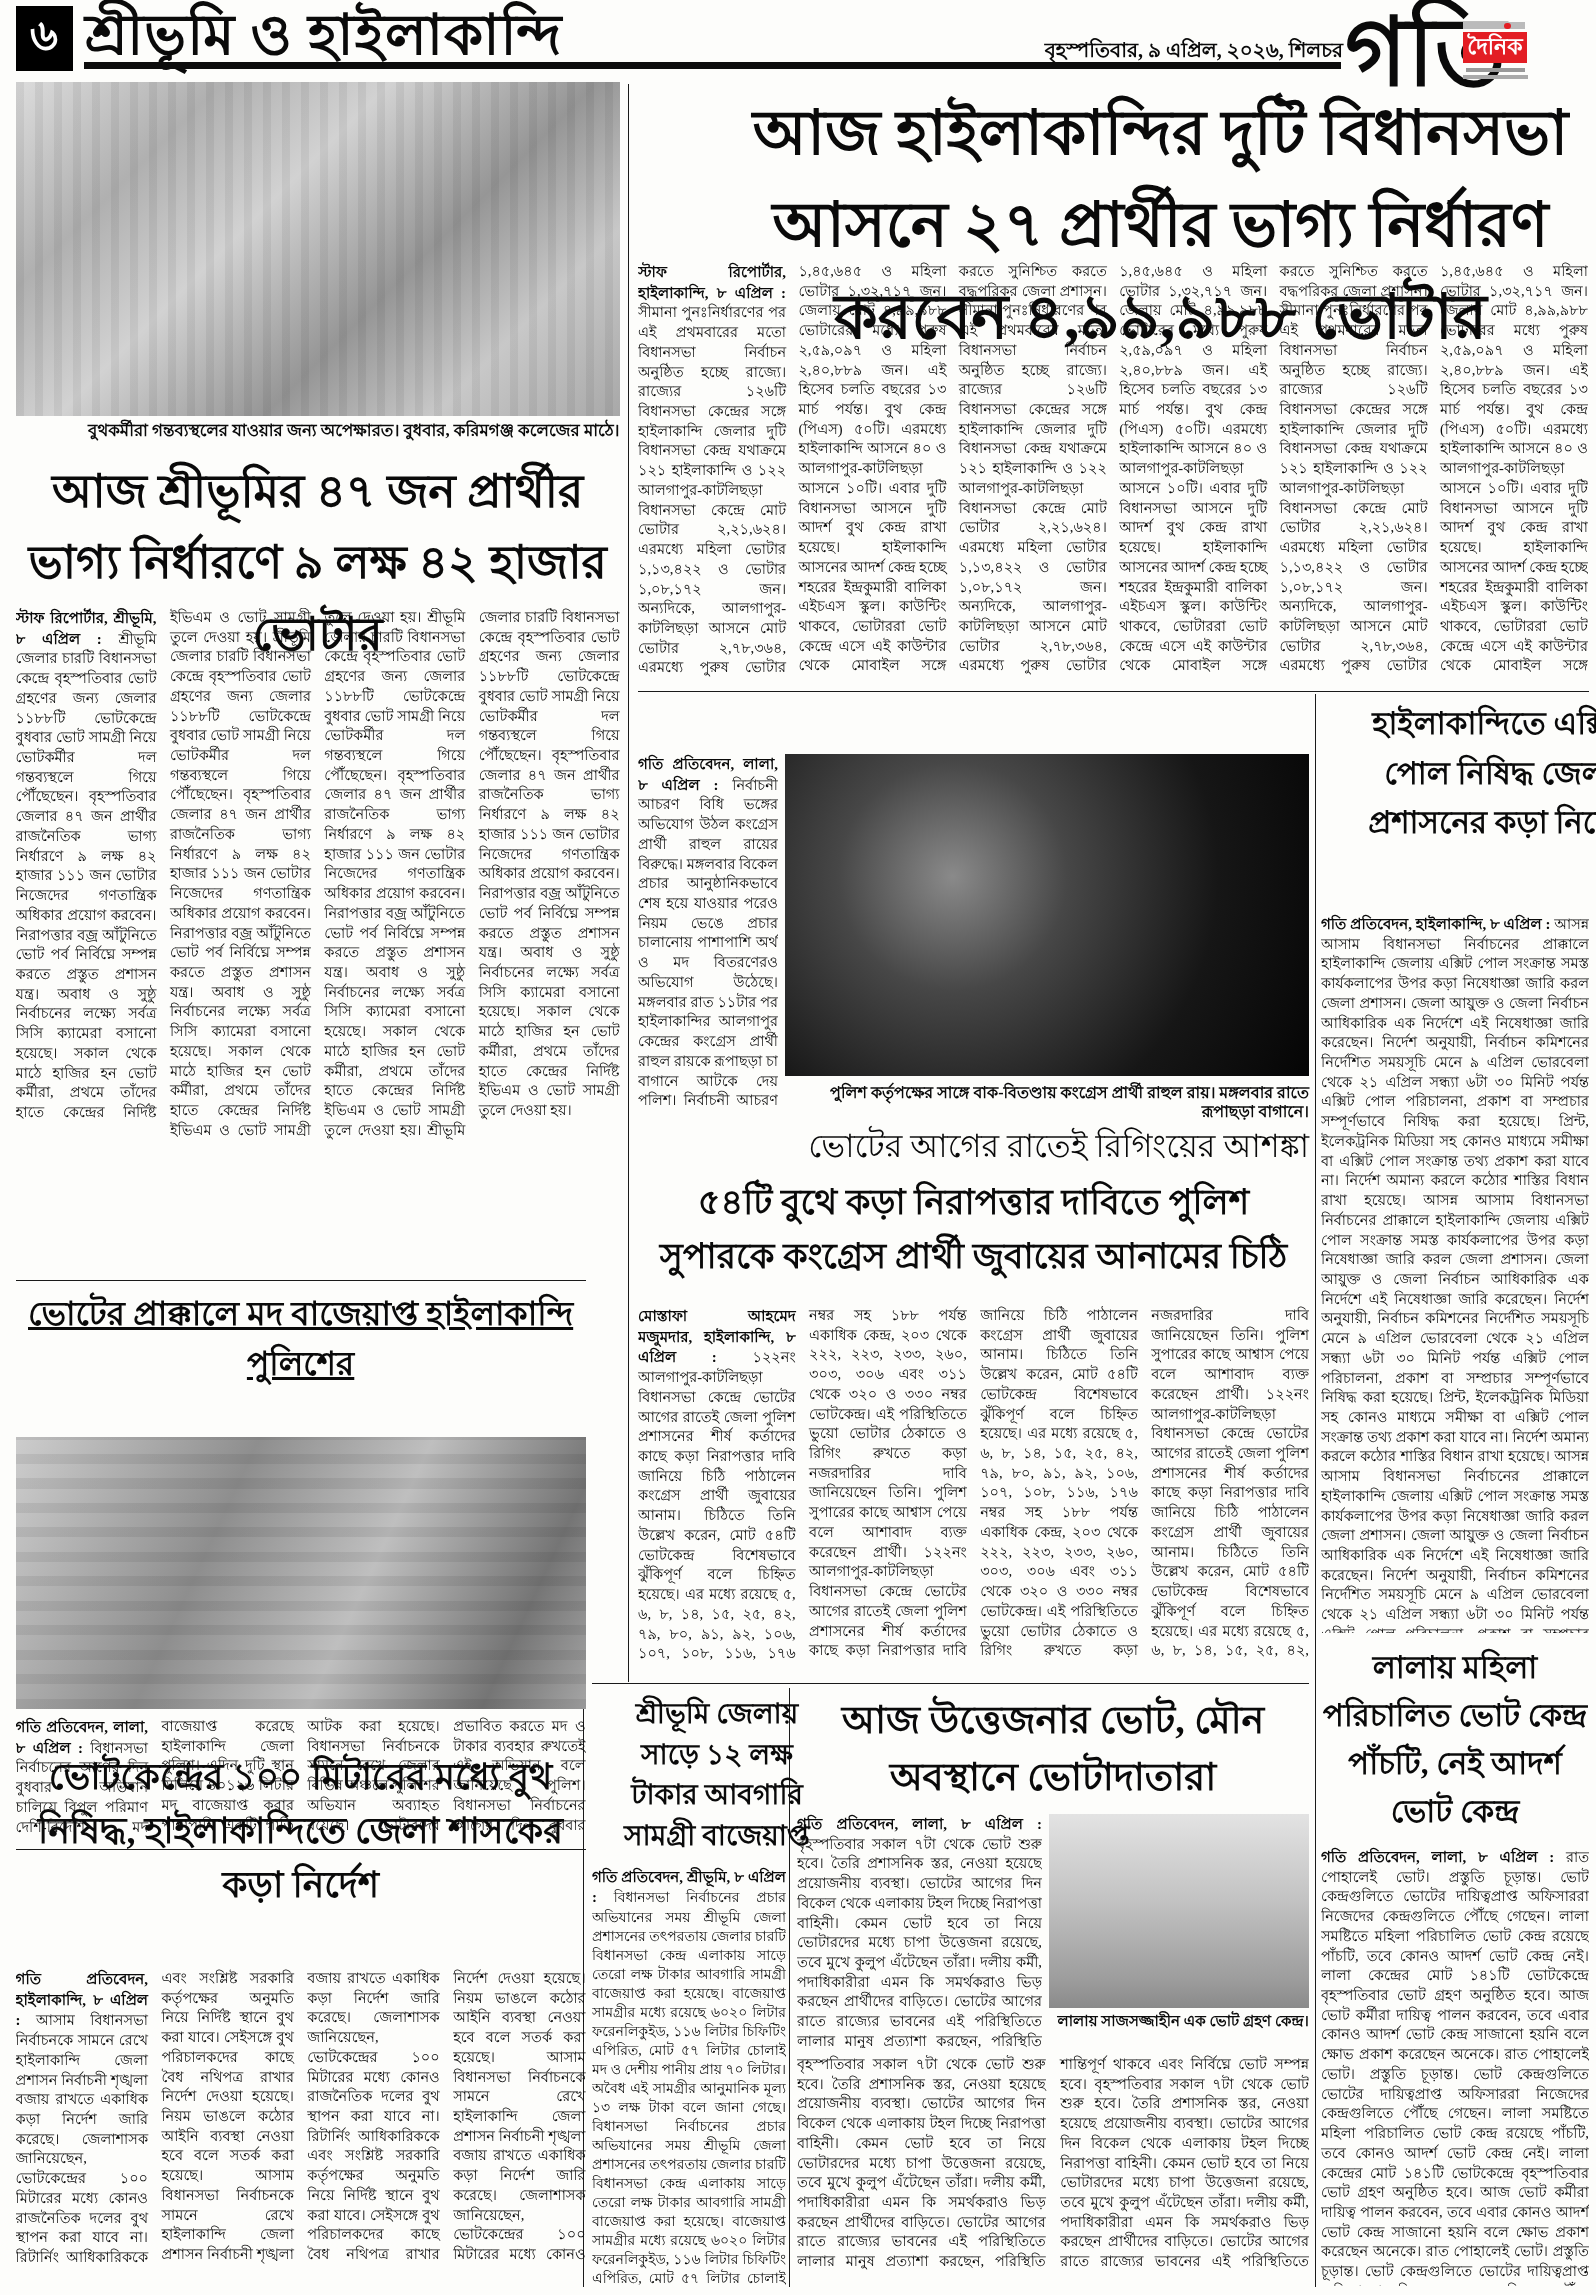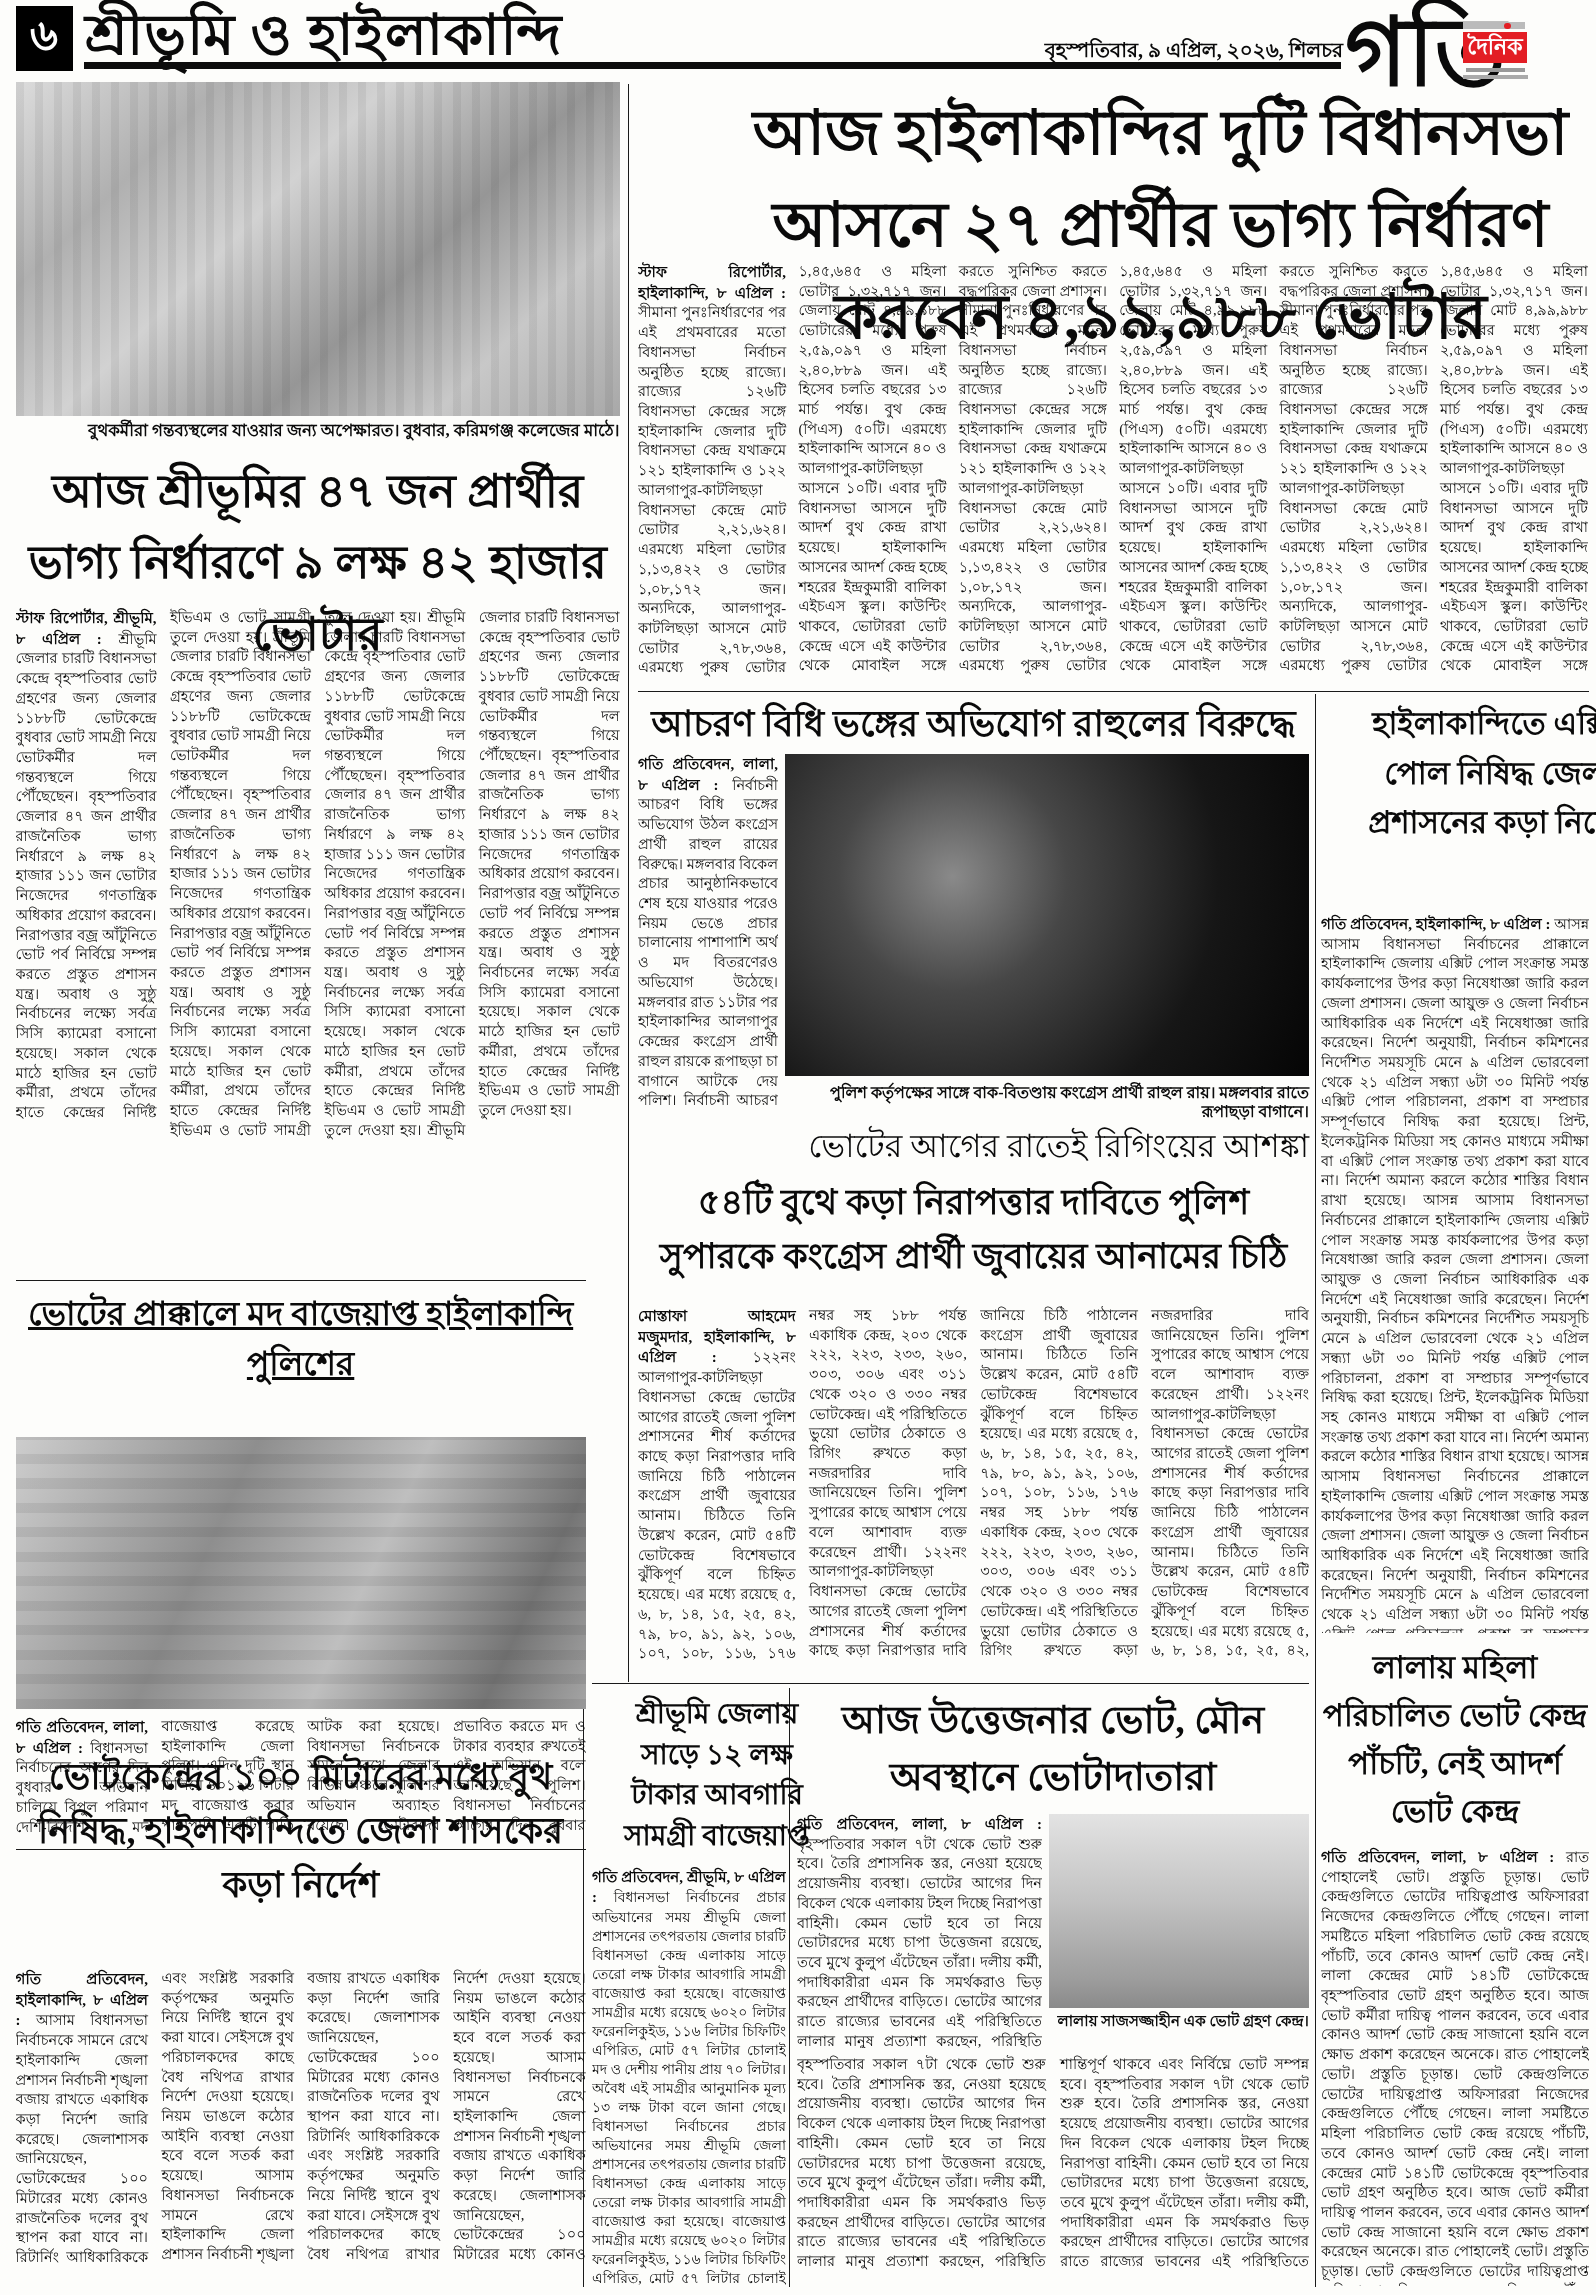--- a/index.html
+++ b/index.html
@@ -100,21 +100,20 @@
     <b>গতি প্রতিবেদন, হাইলাকান্দি, ৮ এপ্রিল :</b>
     <span>আসাম বিধানসভা নির্বাচনকে সামনে রেখে হাইলাকান্দি জেলা প্রশাসন নির্বাচনী শৃঙ্খলা বজায় রাখতে একাধিক কড়া নির্দেশ জারি করেছে। জেলাশাসক জানিয়েছেন, ভোটকেন্দ্রের ১০০ মিটারের মধ্যে কোনও রাজনৈতিক দলের বুথ স্থাপন করা যাবে না। রিটার্নিং আধিকারিককে এবং সংশ্লিষ্ট সরকারি কর্তৃপক্ষের অনুমতি নিয়ে নির্দিষ্ট স্থানে বুথ করা যাবে। সেইসঙ্গে বুথ পরিচালকদের কাছে বৈধ নথিপত্র রাখার নির্দেশ দেওয়া হয়েছে। নিয়ম ভাঙলে কঠোর আইনি ব্যবস্থা নেওয়া হবে বলে সতর্ক করা হয়েছে। আসাম বিধানসভা নির্বাচনকে সামনে রেখে হাইলাকান্দি জেলা প্রশাসন নির্বাচনী শৃঙ্খলা বজায় রাখতে একাধিক কড়া নির্দেশ জারি করেছে। জেলাশাসক জানিয়েছেন, ভোটকেন্দ্রের ১০০ মিটারের মধ্যে কোনও রাজনৈতিক দলের বুথ স্থাপন করা যাবে না। রিটার্নিং আধিকারিককে এবং সংশ্লিষ্ট সরকারি কর্তৃপক্ষের অনুমতি নিয়ে নির্দিষ্ট স্থানে বুথ করা যাবে। সেইসঙ্গে বুথ পরিচালকদের কাছে বৈধ নথিপত্র রাখার নির্দেশ দেওয়া হয়েছে। নিয়ম ভাঙলে কঠোর আইনি ব্যবস্থা নেওয়া হবে বলে সতর্ক করা হয়েছে। আসাম বিধানসভা নির্বাচনকে সামনে রেখে হাইলাকান্দি জেলা প্রশাসন নির্বাচনী শৃঙ্খলা বজায় রাখতে একাধিক কড়া নির্দেশ জারি করেছে। জেলাশাসক জানিয়েছেন, ভোটকেন্দ্রের ১০০ মিটারের মধ্যে কোনও রাজনৈতিক দলের বুথ স্থাপন করা যাবে না। রিটার্নিং আধিকারিককে এবং সংশ্লিষ্ট সরকারি কর্তৃপক্ষের অনুমতি নিয়ে নির্দিষ্ট স্থানে বুথ করা যাবে। সেইসঙ্গে বুথ পরিচালকদের কাছে বৈধ নথিপত্র রাখার নির্দেশ দেওয়া হয়েছে। নিয়ম ভাঙলে কঠোর আইনি ব্যবস্থা নেওয়া হবে বলে সতর্ক করা হয়েছে।</span>
   </div>
 
   <div class="abs headline h-main">আজ হাইলাকান্দির দুটি বিধানসভা আসনে ২৭ প্রার্থীর ভাগ্য নির্ধারণ করবেন ৪,৯৯,৯৮৮ ভোটার</div>
   <div class="abs bodytext cols6" style="left:638px;top:262px;width:950px;height:423px;">
     <b>স্টাফ রিপোর্টার, হাইলাকান্দি, ৮ এপ্রিল :</b>
     <span>সীমানা পুনঃনির্ধারণের পর এই প্রথমবারের মতো বিধানসভা নির্বাচন অনুষ্ঠিত হচ্ছে রাজ্যে। রাজ্যের ১২৬টি বিধানসভা কেন্দ্রের সঙ্গে হাইলাকান্দি জেলার দুটি বিধানসভা কেন্দ্র যথাক্রমে ১২১ হাইলাকান্দি ও ১২২ আলগাপুর-কাটলিছড়া বিধানসভা কেন্দ্রে মোট ভোটার ২,২১,৬২৪। এরমধ্যে মহিলা ভোটার ১,১৩,৪২২ ও ভোটার ১,০৮,১৭২ জন। অন্যদিকে, আলগাপুর-কাটলিছড়া আসনে মোট ভোটার ২,৭৮,৩৬৪, এরমধ্যে পুরুষ ভোটার ১,৪৫,৬৪৫ ও মহিলা ভোটার ১,৩২,৭১৭ জন। জেলায় মোট ৪,৯৯,৯৮৮ ভোটারের মধ্যে পুরুষ ২,৫৯,০৯৭ ও মহিলা ২,৪০,৮৮৯ জন। এই হিসেব চলতি বছরের ১৩ মার্চ পর্যন্ত। বুথ কেন্দ্র (পিএস) ৫০টি। এরমধ্যে হাইলাকান্দি আসনে ৪০ ও আলগাপুর-কাটলিছড়া আসনে ১০টি। এবার দুটি বিধানসভা আসনে দুটি আদর্শ বুথ কেন্দ্র রাখা হয়েছে। হাইলাকান্দি আসনের আদর্শ কেন্দ্র হচ্ছে শহরের ইন্দ্রকুমারী বালিকা এইচএস স্কুল। কাউন্টিং থাকবে, ভোটাররা ভোট কেন্দ্রে এসে এই কাউন্টার থেকে মোবাইল সঙ্গে করতে সুনিশ্চিত করতে বদ্ধপরিকর জেলা প্রশাসন। সীমানা পুনঃনির্ধারণের পর এই প্রথমবারের মতো বিধানসভা নির্বাচন অনুষ্ঠিত হচ্ছে রাজ্যে। রাজ্যের ১২৬টি বিধানসভা কেন্দ্রের সঙ্গে হাইলাকান্দি জেলার দুটি বিধানসভা কেন্দ্র যথাক্রমে ১২১ হাইলাকান্দি ও ১২২ আলগাপুর-কাটলিছড়া বিধানসভা কেন্দ্রে মোট ভোটার ২,২১,৬২৪। এরমধ্যে মহিলা ভোটার ১,১৩,৪২২ ও ভোটার ১,০৮,১৭২ জন। অন্যদিকে, আলগাপুর-কাটলিছড়া আসনে মোট ভোটার ২,৭৮,৩৬৪, এরমধ্যে পুরুষ ভোটার ১,৪৫,৬৪৫ ও মহিলা ভোটার ১,৩২,৭১৭ জন। জেলায় মোট ৪,৯৯,৯৮৮ ভোটারের মধ্যে পুরুষ ২,৫৯,০৯৭ ও মহিলা ২,৪০,৮৮৯ জন। এই হিসেব চলতি বছরের ১৩ মার্চ পর্যন্ত। বুথ কেন্দ্র (পিএস) ৫০টি। এরমধ্যে হাইলাকান্দি আসনে ৪০ ও আলগাপুর-কাটলিছড়া আসনে ১০টি। এবার দুটি বিধানসভা আসনে দুটি আদর্শ বুথ কেন্দ্র রাখা হয়েছে। হাইলাকান্দি আসনের আদর্শ কেন্দ্র হচ্ছে শহরের ইন্দ্রকুমারী বালিকা এইচএস স্কুল। কাউন্টিং থাকবে, ভোটাররা ভোট কেন্দ্রে এসে এই কাউন্টার থেকে মোবাইল সঙ্গে করতে সুনিশ্চিত করতে বদ্ধপরিকর জেলা প্রশাসন। সীমানা পুনঃনির্ধারণের পর এই প্রথমবারের মতো বিধানসভা নির্বাচন অনুষ্ঠিত হচ্ছে রাজ্যে। রাজ্যের ১২৬টি বিধানসভা কেন্দ্রের সঙ্গে হাইলাকান্দি জেলার দুটি বিধানসভা কেন্দ্র যথাক্রমে ১২১ হাইলাকান্দি ও ১২২ আলগাপুর-কাটলিছড়া বিধানসভা কেন্দ্রে মোট ভোটার ২,২১,৬২৪। এরমধ্যে মহিলা ভোটার ১,১৩,৪২২ ও ভোটার ১,০৮,১৭২ জন। অন্যদিকে, আলগাপুর-কাটলিছড়া আসনে মোট ভোটার ২,৭৮,৩৬৪, এরমধ্যে পুরুষ ভোটার ১,৪৫,৬৪৫ ও মহিলা ভোটার ১,৩২,৭১৭ জন। জেলায় মোট ৪,৯৯,৯৮৮ ভোটারের মধ্যে পুরুষ ২,৫৯,০৯৭ ও মহিলা ২,৪০,৮৮৯ জন। এই হিসেব চলতি বছরের ১৩ মার্চ পর্যন্ত। বুথ কেন্দ্র (পিএস) ৫০টি। এরমধ্যে হাইলাকান্দি আসনে ৪০ ও আলগাপুর-কাটলিছড়া আসনে ১০টি। এবার দুটি বিধানসভা আসনে দুটি আদর্শ বুথ কেন্দ্র রাখা হয়েছে। হাইলাকান্দি আসনের আদর্শ কেন্দ্র হচ্ছে শহরের ইন্দ্রকুমারী বালিকা এইচএস স্কুল। কাউন্টিং থাকবে, ভোটাররা ভোট কেন্দ্রে এসে এই কাউন্টার থেকে মোবাইল সঙ্গে করতে সুনিশ্চিত করতে বদ্ধপরিকর জেলা প্রশাসন।</span>
   </div>
 
-  <div class="abs headline h-rahul">আচরণ বিধি ভঙ্গের অভিযোগ রাহুলের বিরুদ্ধে</div>
   <div class="abs bodytext" style="left:638px;top:754px;width:140px;height:351px;">
     <b>গতি প্রতিবেদন, লালা, ৮ এপ্রিল :</b>
     <span>নির্বাচনী আচরণ বিধি ভঙ্গের অভিযোগ উঠল কংগ্রেস প্রার্থী রাহুল রায়ের বিরুদ্ধে। মঙ্গলবার বিকেল প্রচার আনুষ্ঠানিকভাবে শেষ হয়ে যাওয়ার পরেও নিয়ম ভেঙে প্রচার চালানোয় পাশাপাশি অর্থ ও মদ বিতরণেরও অভিযোগ উঠেছে। মঙ্গলবার রাত ১১টার পর হাইলাকান্দির আলগাপুর কেন্দ্রের কংগ্রেস প্রার্থী রাহুল রায়কে রূপাছড়া চা বাগানে আটকে দেয় পুলিশ। নির্বাচনী আচরণ বিধি ভঙ্গের অভিযোগ উঠল কংগ্রেস প্রার্থী রাহুল রায়ের বিরুদ্ধে। মঙ্গলবার বিকেল প্রচার আনুষ্ঠানিকভাবে শেষ হয়ে যাওয়ার পরেও নিয়ম ভেঙে প্রচার চালানোয় পাশাপাশি অর্থ ও মদ বিতরণেরও অভিযোগ উঠেছে। মঙ্গলবার রাত ১১টার পর হাইলাকান্দির আলগাপুর কেন্দ্রের কংগ্রেস প্রার্থী রাহুল রায়কে রূপাছড়া চা বাগানে আটকে দেয় পুলিশ।</span>
   </div>
   <div class="abs photo photo2" style="left:785px;top:754px;width:524px;height:322px;"></div>
   <div class="abs caption" style="left:785px;top:1083px;width:524px;font-size:16px;">পুলিশ কর্তৃপক্ষের সাঙ্গে বাক-বিতণ্ডায় কংগ্রেস প্রার্থী রাহুল রায়। মঙ্গলবার রাতে রূপাছড়া বাগানে।</div>
 
   <div class="abs kicker">ভোটের আগের রাতেই রিগিংয়ের আশঙ্কা</div>
   <div class="abs headline h-letter">৫৪টি বুথে কড়া নিরাপত্তার দাবিতে পুলিশ সুপারকে কংগ্রেস প্রার্থী জুবায়ের আনামের চিঠি</div>
   <div class="abs bodytext cols4" style="left:638px;top:1306px;width:671px;height:372px;">

